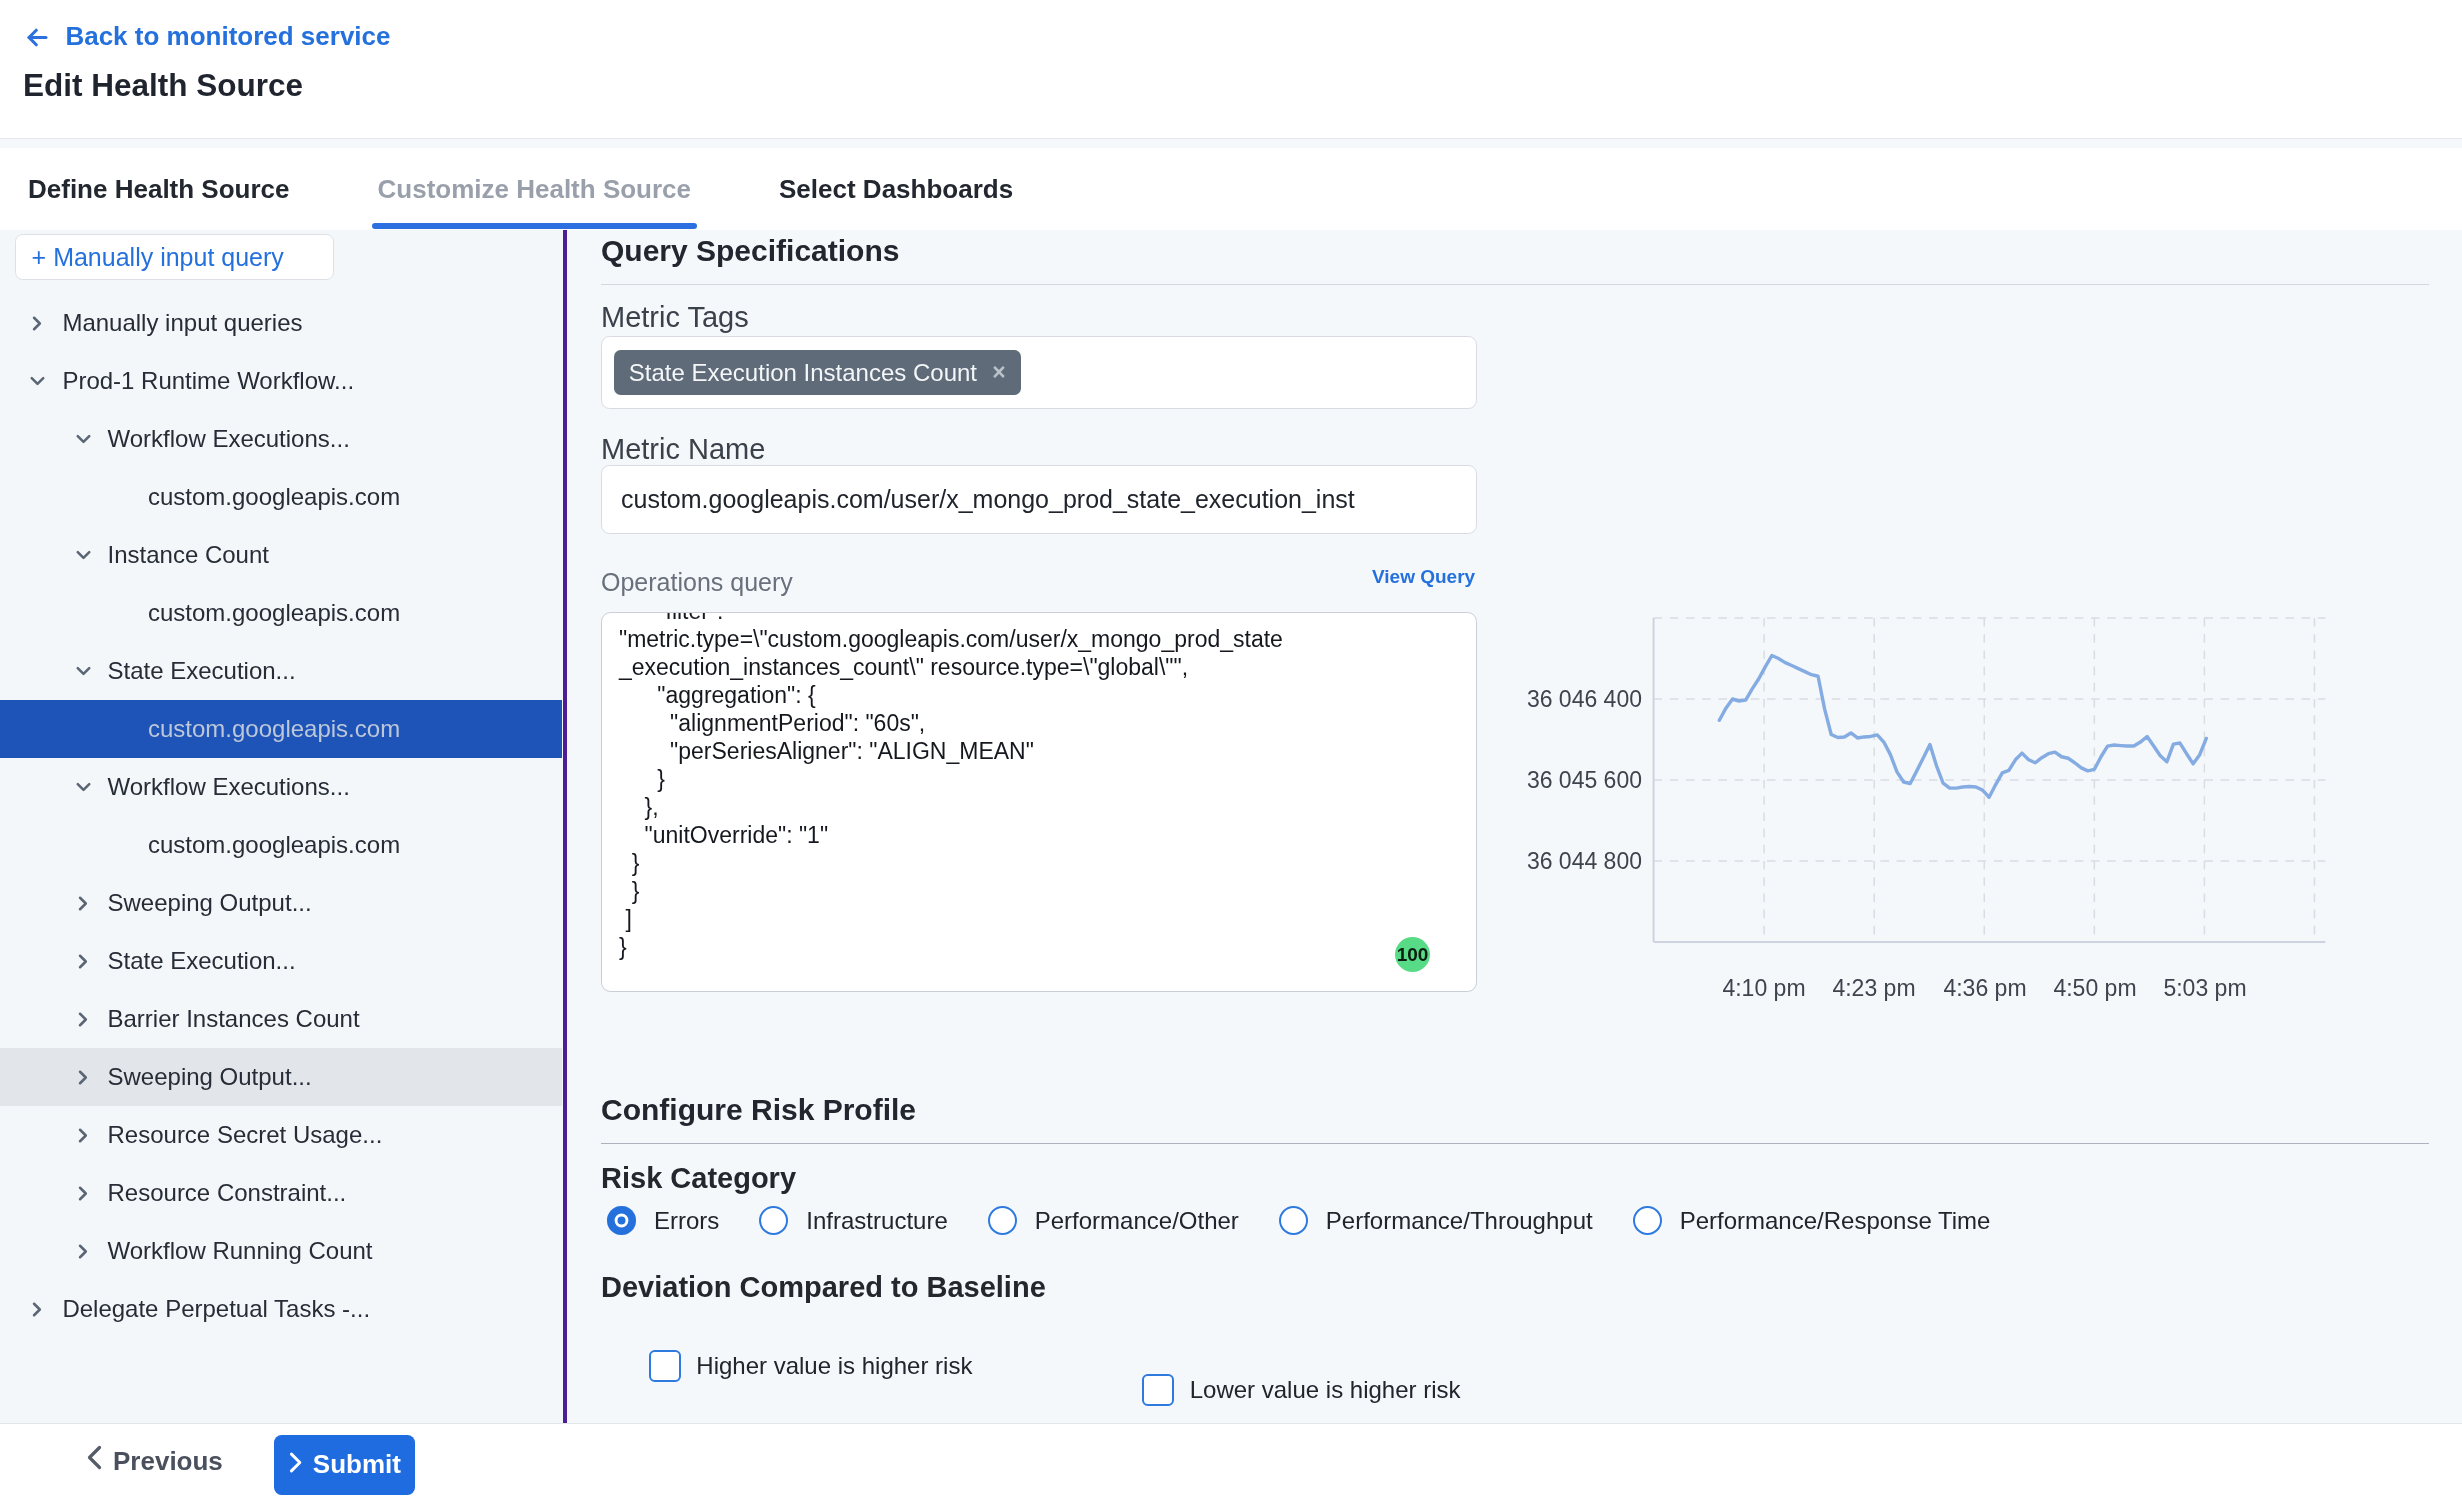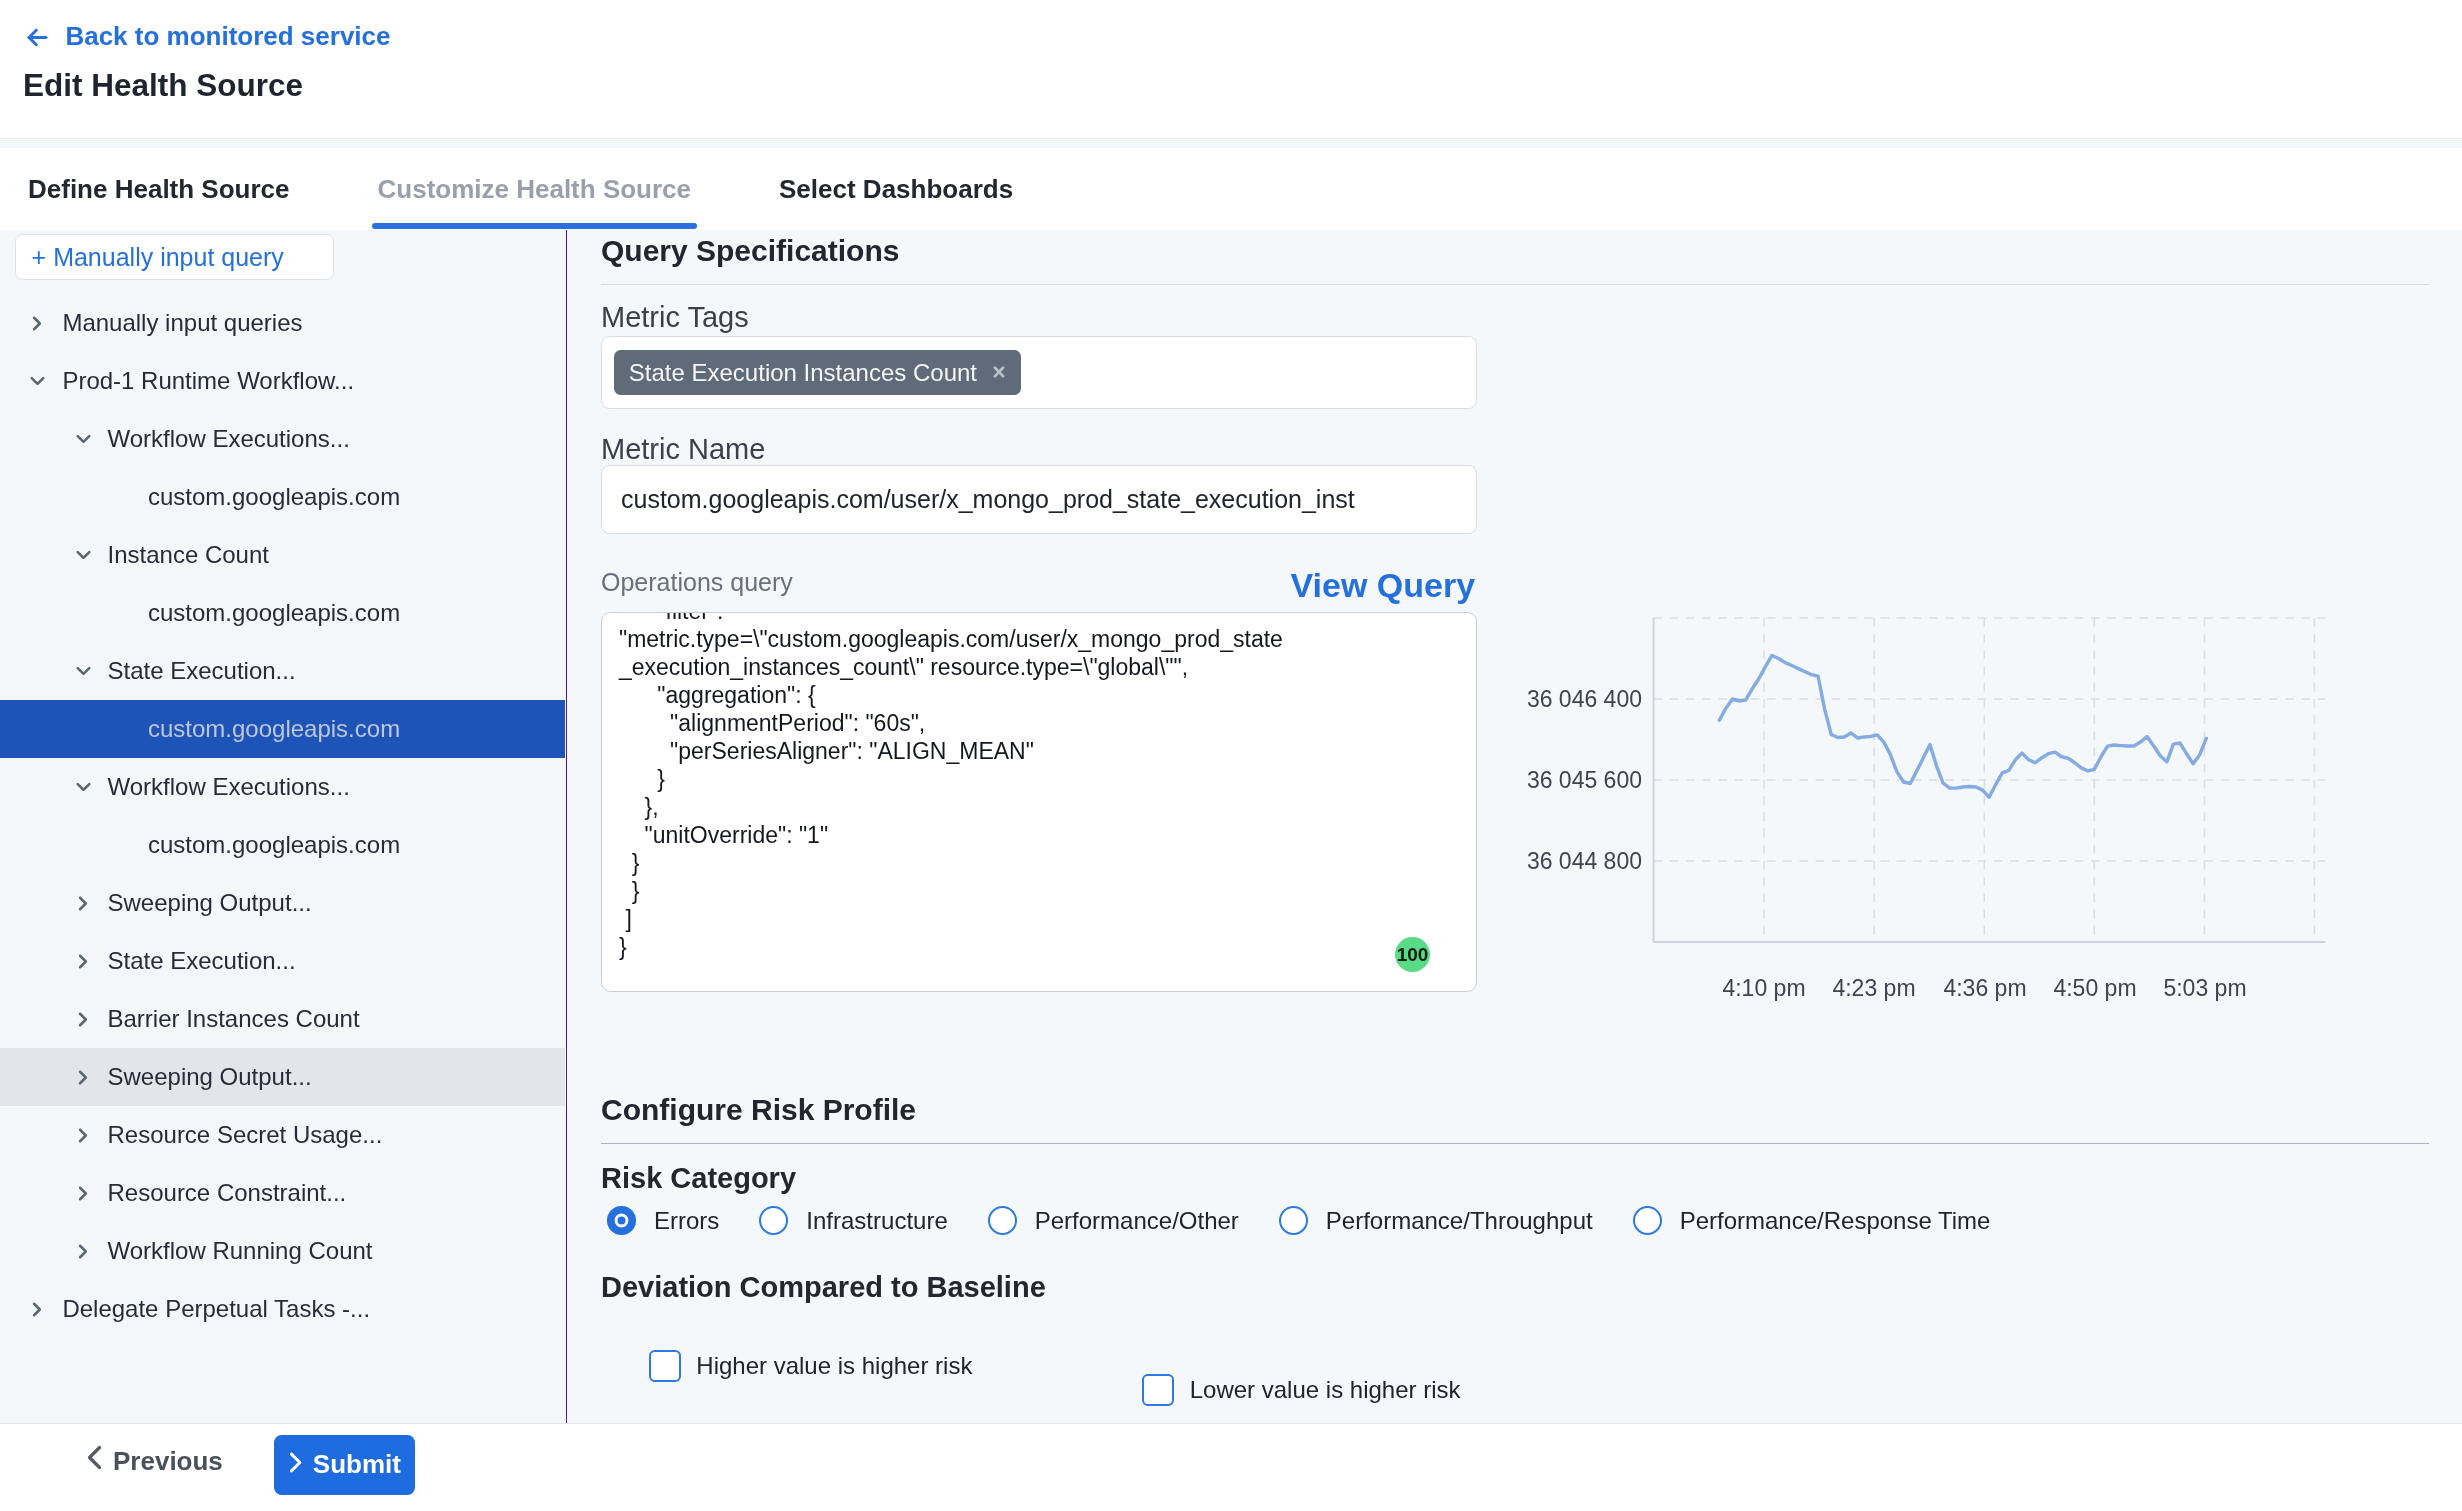--- a/index.html
+++ b/index.html
@@ -30,21 +30,21 @@
     cursor:pointer; white-space:nowrap; }
   .tab.active { color:#9aa0ab; }
   .tab.active::after { content:""; position:absolute; left:-5.7px; right:-5.7px;
     bottom:1px; height:5.7px; border-radius:3.8px; background:var(--tab-underline); }
   .tabbar-shadow { position:absolute; top:221px; left:0; right:0; height:8.6px;
     background:linear-gradient(rgba(70,76,90,0.28), rgba(70,76,90,0)); z-index:3;
     pointer-events:none; }
 
   
   .sidebar { position:absolute; top:221px; left:0; width:567px; bottom:88px;
-    background:#f4f7fa; border-right:1px solid #4c1d95; overflow:hidden; }
+    background:#f4f7fa; border-right:4px solid #4c1d95; overflow:hidden; }
   .add-query-btn { position:absolute; top:13.4px; left:15.3px; width:319px;
     height:46px; background:#ffffff; border:1px solid #dde1e7; border-radius:7.6px;
     display:flex; align-items:center; padding-left:15.3px; color:var(--accent);
     font-size:25px; cursor:pointer; }
   .tree { position:absolute; top:73px; left:0; right:1px; }
   .tree-row { height:58px; display:flex; align-items:center; cursor:pointer; }
   .tree-row.selected { background:var(--selected-row); }
   .tree-row.selected .tree-label { color:#bcc7da; }
   .tree-row.highlighted { background:#e2e5ea; }
   .chev { width:25px; height:25px; flex:0 0 25px; display:flex;
@@ -72,21 +72,21 @@
   .chip-close { color:#b9c2cb; font-size:23px; font-weight:700; cursor:pointer;
     line-height:1; }
 
   .text-input { position:absolute; left:34px; width:876px; height:69px;
     background:#ffffff; border:1px solid #d8dce2; border-radius:8.6px;
     font-family:"Liberation Sans", sans-serif; font-size:25px; color:#20242c;
     padding:0 19px; outline:none; }
 
   .ops-row { position:absolute; left:34px; top:345px; width:876px; height:34px; }
   .ops-label { position:absolute; left:0; top:1.9px; font-size:25px; color:#69707d; }
-  .view-query { position:absolute; right:1.9px; top:0; font-size:34px;
+  .view-query { position:absolute; right:1.9px; top:0; font-size:19px;
     font-weight:600; color:var(--accent); cursor:pointer; }
 
   .code-box { position:absolute; left:34px; top:391px; width:876px; height:380px;
     background:#ffffff; border:1px solid #c9cdd8; border-radius:9.5px;
     overflow:hidden; }
   .code-clip { position:absolute; inset:0; padding:0 17px 9.5px 17px; overflow:hidden; }
   .code-pre { font-family:"Liberation Sans", sans-serif; font-size:23px;
     line-height:28px; color:#15181e; white-space:pre; margin-top:-16px; }
   .score-badge { position:absolute; right:46px; bottom:19px; width:35px; height:35px;
     border-radius:50%; background:var(--badge-bg); color:#0b1c10; font-size:19px;

